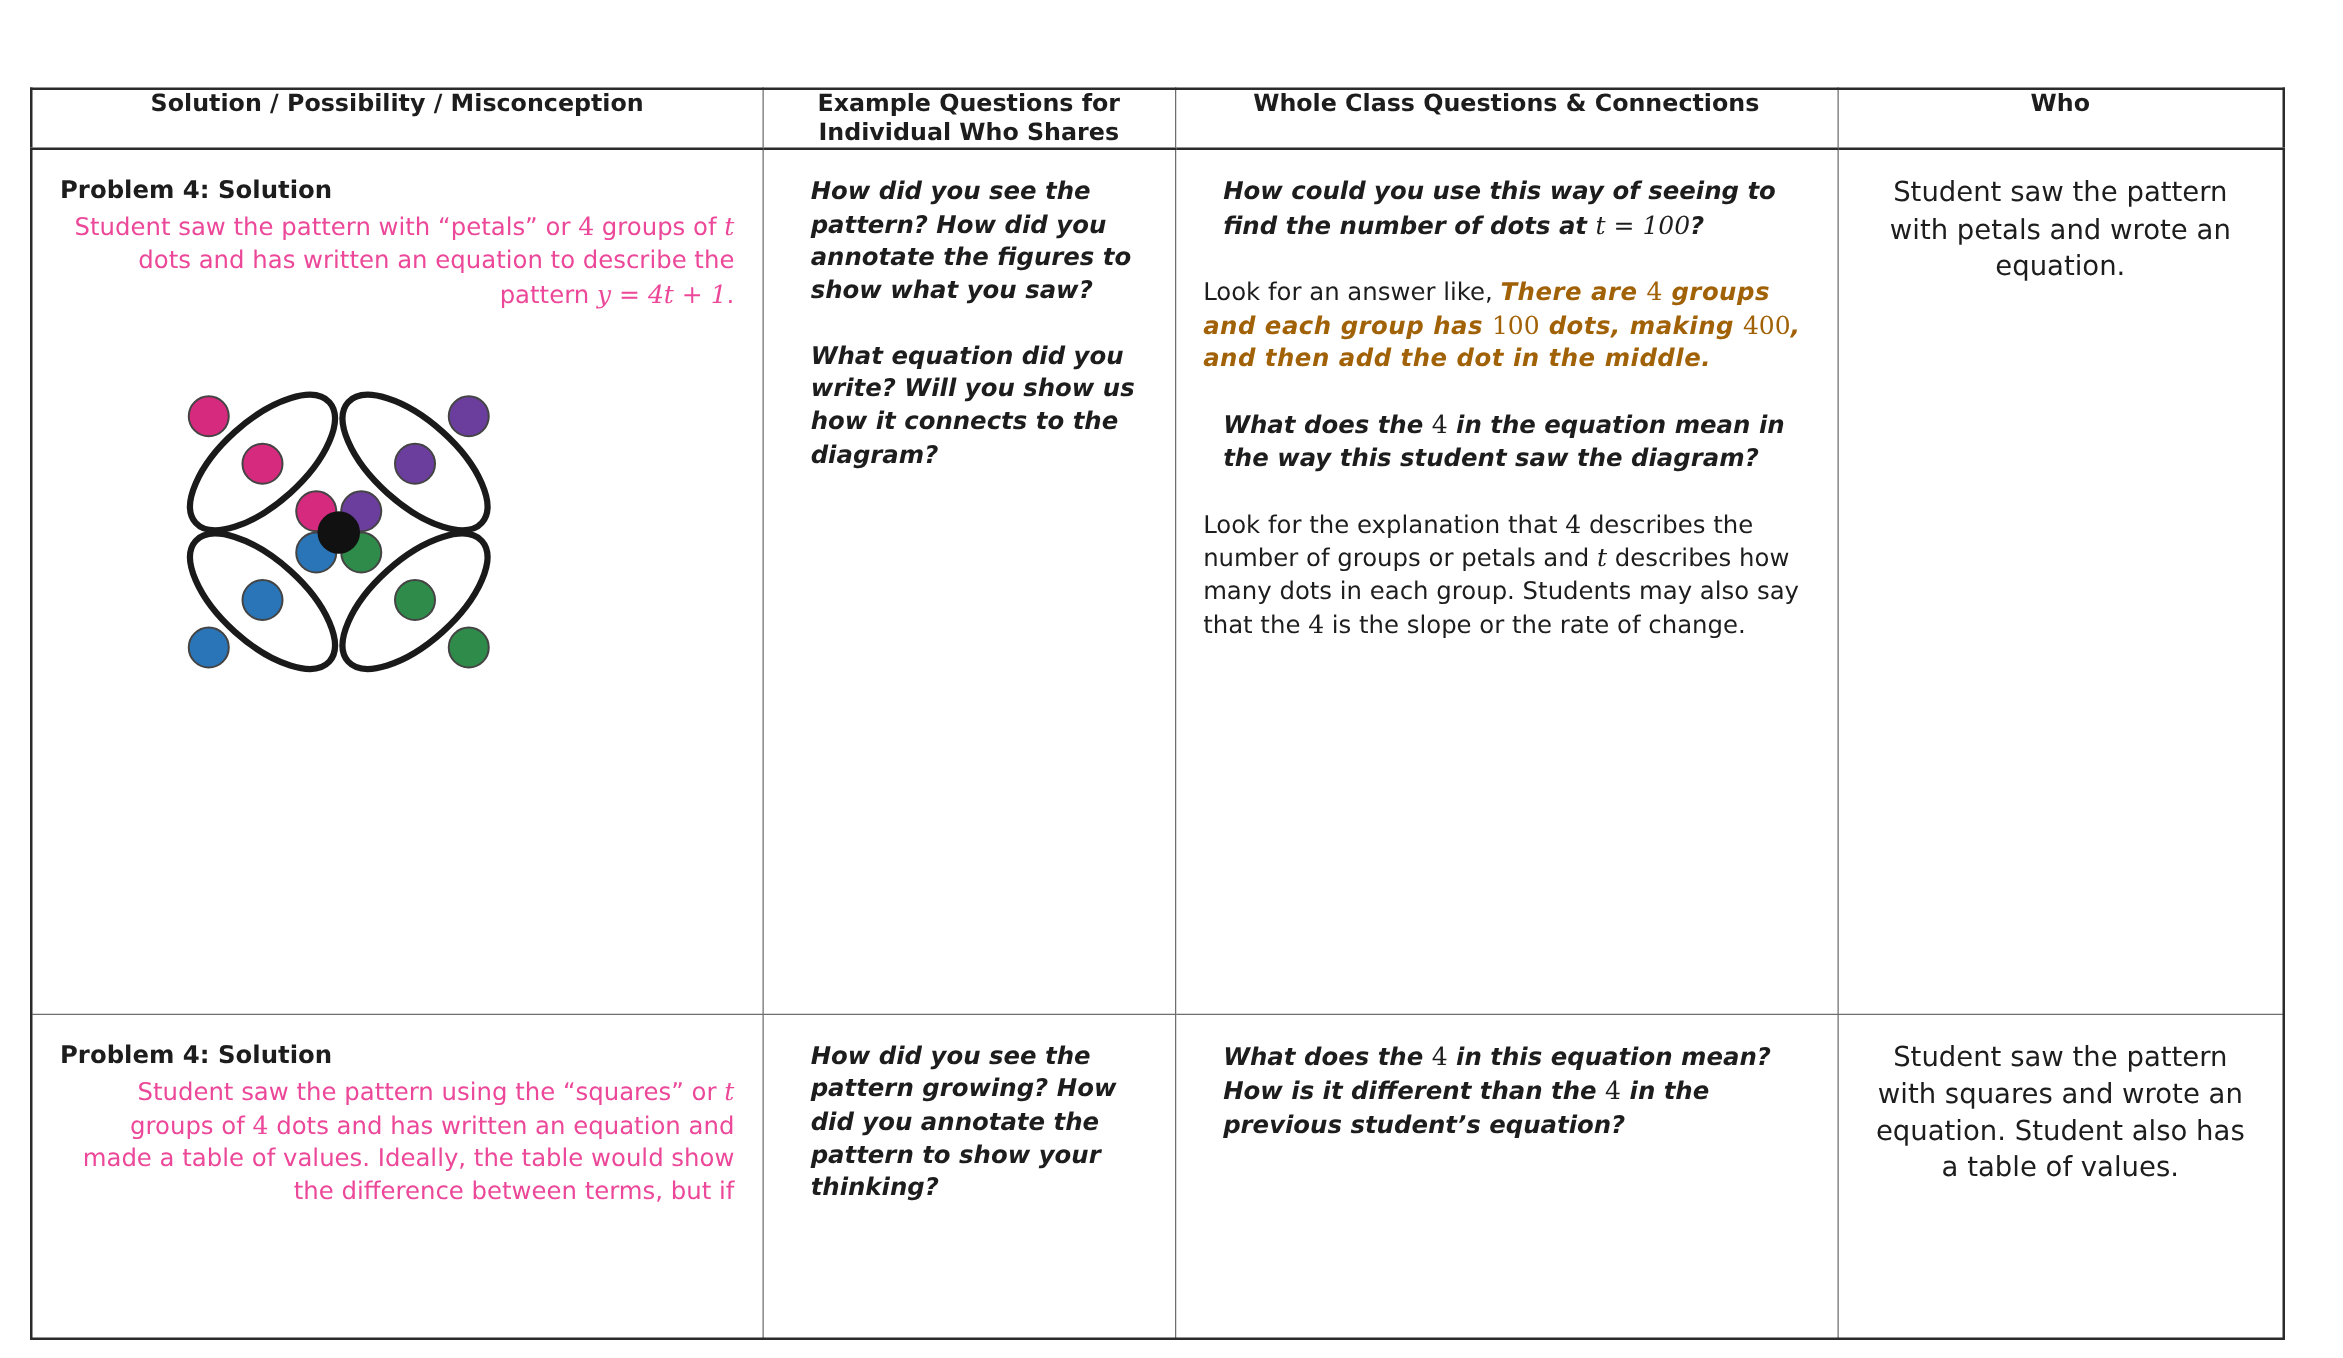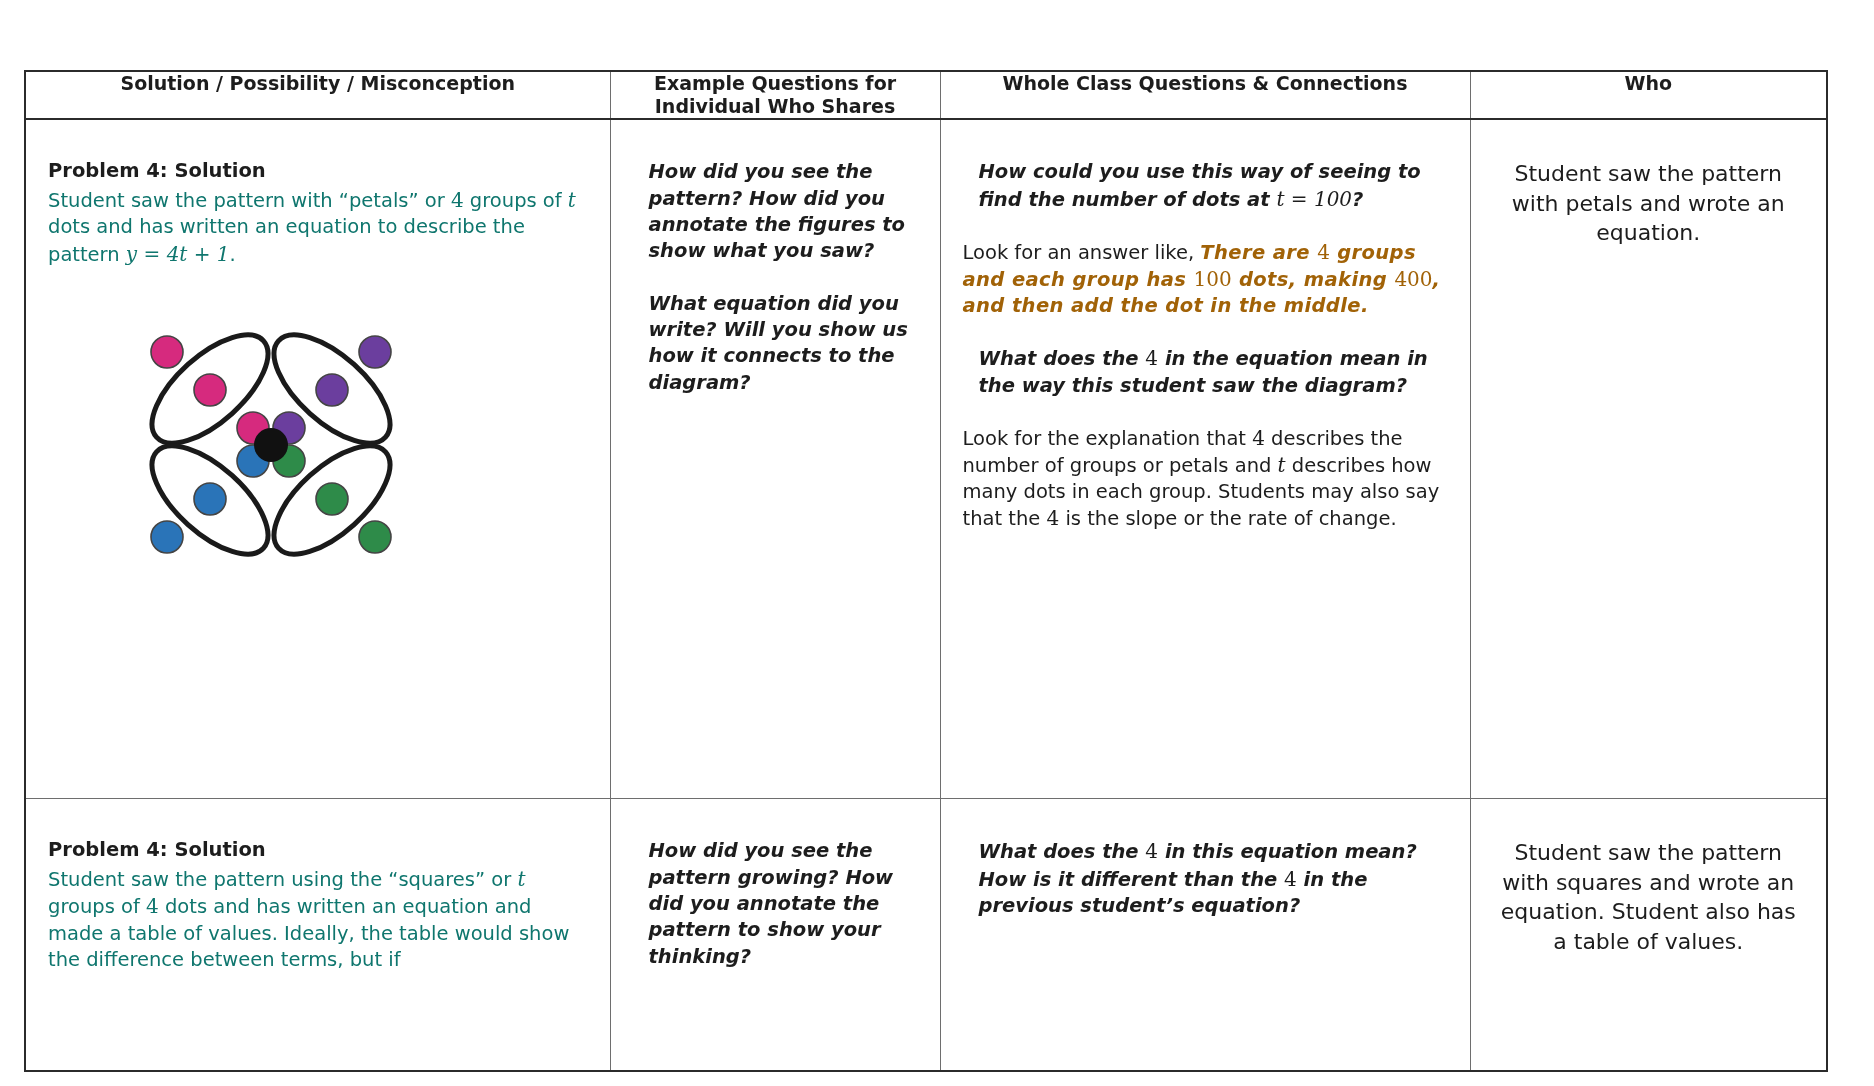--- a/index.html
+++ b/index.html
@@ -70,27 +70,28 @@
     color: #1d1d1d;
     line-height: 1.22;
     padding: 10px 14px;
   }
 
   .col1 { width: 585px; }
   .col2 { width: 330px; }
   .col3 { width: 530px; }
   .col4 { width: 357px; }
 
-  .cell { padding: 39px 22px 18px 22px; }
+  .cell { padding: 20px 22px 18px 22px; }
 
   .body-txt {
     font-family: "DejaVu Sans", sans-serif;
     font-size: 19.5px;
     line-height: 1.34;
-    color: #0f766e;
+    color: #ec4899;
+    text-align: right;
   }
   .strong-head {
     font-family: "DejaVu Sans", sans-serif;
     font-weight: bold;
     font-size: 19.5px;
     color: #1d1d1d;
     margin-bottom: 5px;
     display: block;
   }
   .q-txt {

